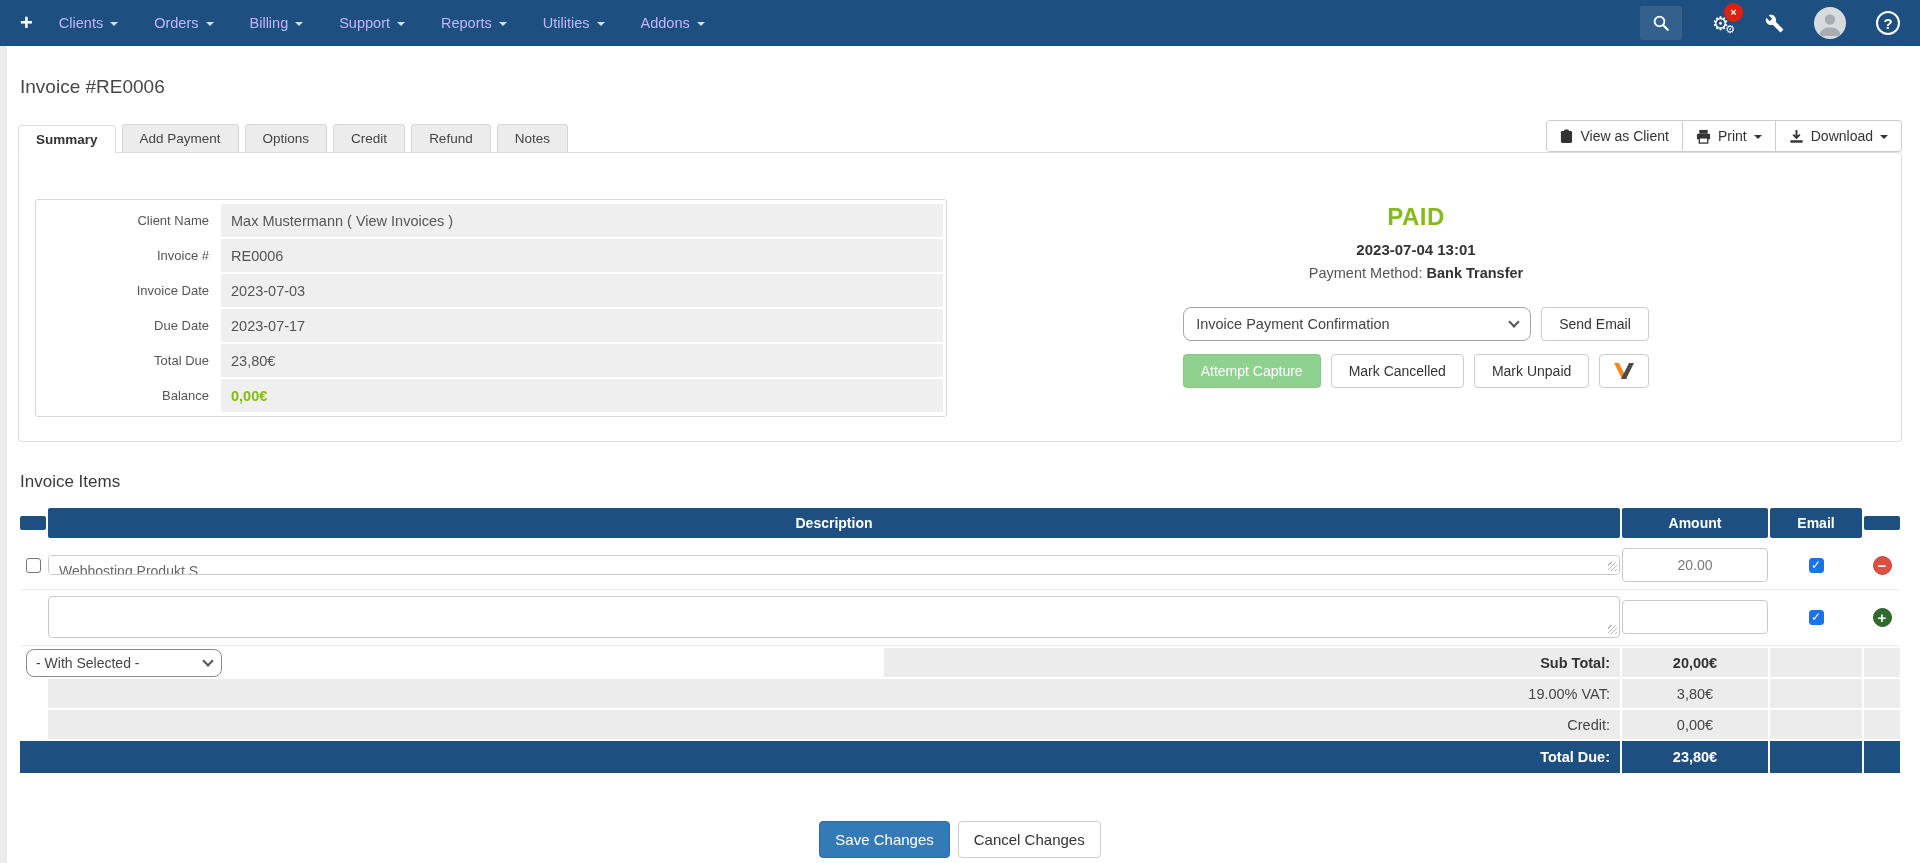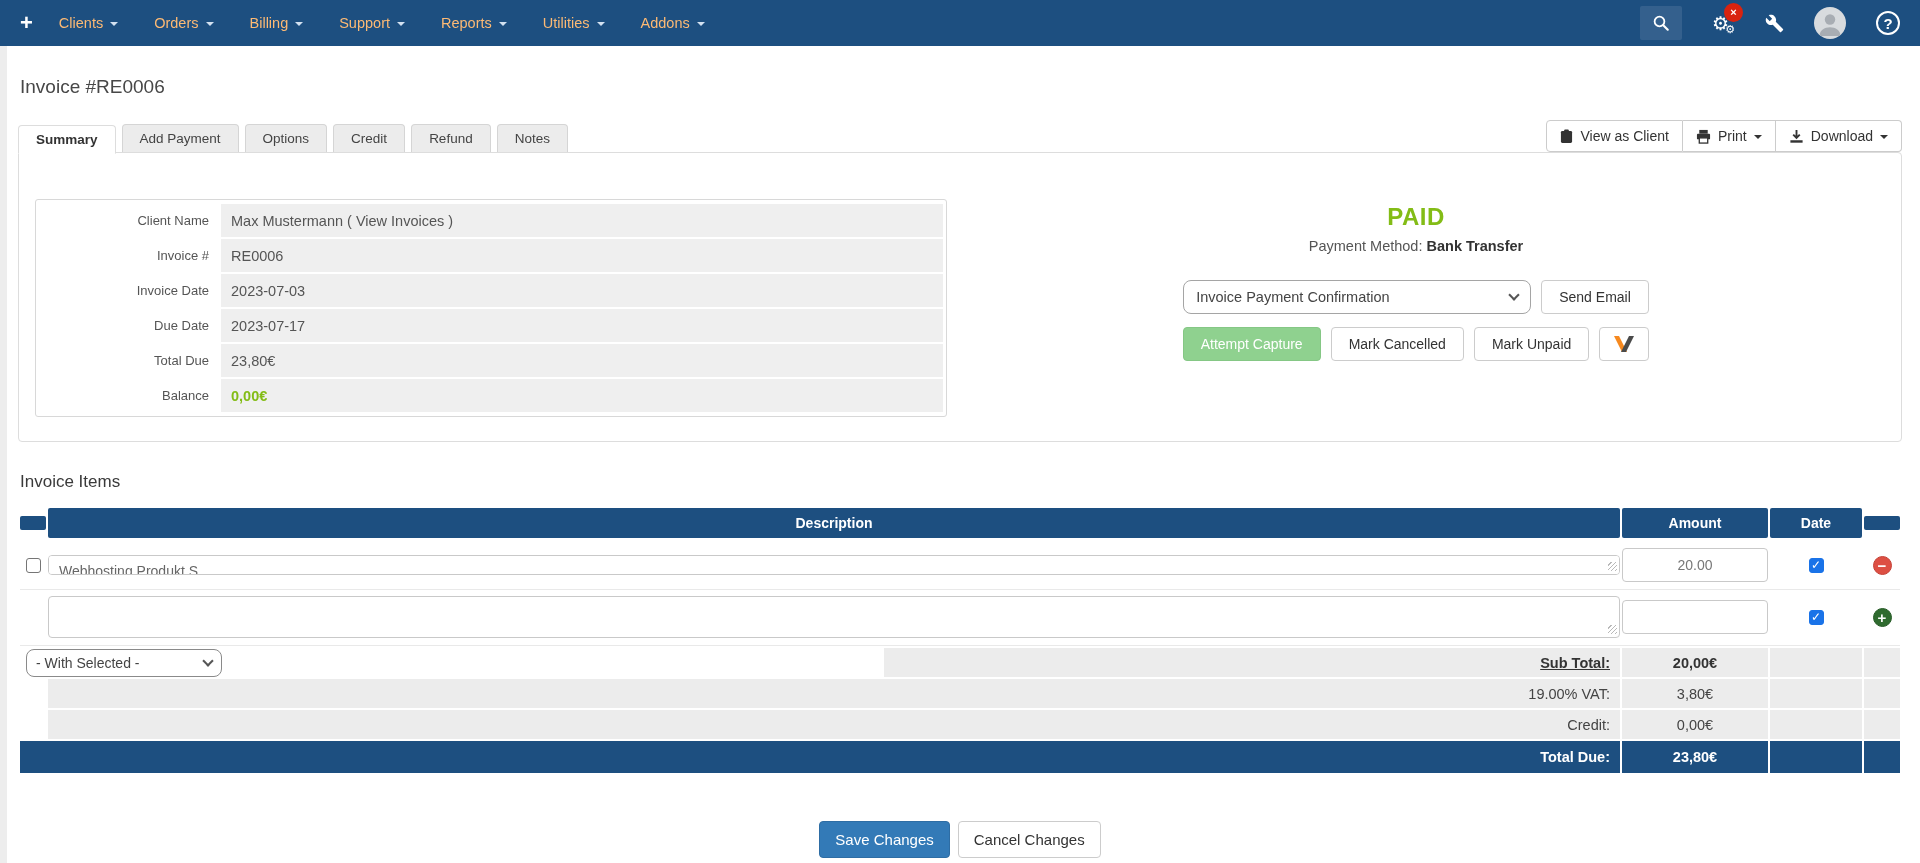--- a/index.html
+++ b/index.html
@@ -4,21 +4,21 @@
 <style>
   * { box-sizing: border-box; margin: 0; padding: 0; }
   html,body { width: 1920px; height: 863px; background:#fff; overflow:hidden;
     font-family:"Liberation Sans", sans-serif; color:#444; }
 
   
   .navbar { height:46px; background:#1d4f80; display:flex; align-items:center;
     padding:0 20px; }
   .nav-plus { color:#fff; font-size:22px; font-weight:bold; margin-right:26px; cursor:pointer; }
   .nav-menu { display:flex; align-items:center; gap:36px; }
-  .nav-item { color:#fdba74; font-size:14.5px; cursor:pointer; display:flex; align-items:center; gap:7px; }
+  .nav-item { color:#c4b5fd; font-size:14.5px; cursor:pointer; display:flex; align-items:center; gap:7px; }
   .caret { width:0; height:0; border-left:4px solid transparent; border-right:4px solid transparent;
     border-top:4px solid #d3e2f1; display:inline-block; margin-top:2px; }
   .nav-right { margin-left:auto; display:flex; align-items:center; gap:30px; }
   .navicon { position:relative; display:flex; align-items:center; justify-content:center; cursor:pointer; }
   .navicon svg { display:block; }
   .search-wrap { background:rgba(255,255,255,.10); padding:8px 12px; border-radius:2px; }
   .gear-main { color:#fff; font-size:19px; line-height:1; }
   .gear-small { color:#fff; font-size:11px; line-height:1; position:absolute; right:-6px; bottom:-2px; }
   .nav-badge { position:absolute; top:-11px; right:-14px; background:#d9230f; color:#fff;
     width:19px; height:19px; border-radius:50%; font-size:11px; font-weight:bold;
@@ -106,21 +106,21 @@
   .trow { margin-top:2px; }
   .tot-cell { background:#ececec; font-size:14.5px; color:#444; min-height:29px;
     display:flex; align-items:center; }
   .tot-label { justify-content:flex-end; padding-right:10px; }
   .tot-value { justify-content:center; }
   .bold { font-weight:bold; color:#333; }
   .span12 { grid-column:1 / 3; }
   .subtotal-left { display:flex; align-items:center; grid-column:1 / 3; }
   .ws-select { width:196px; height:28px; margin-left:6px; padding:0 9px; font-size:14px;
     border-color:#8a8a8a; justify-content:space-between; }
-  .sub-gray { margin-left:auto; width:46%; align-self:stretch;text-decoration:underline; }
+  .sub-gray { margin-left:auto; width:46%; align-self:stretch; }
   .blue-cell { background:#1d4f80; color:#fff; font-weight:bold; min-height:32px; font-size:14.5px;
     display:flex; align-items:center; }
 
   
   .footer-actions { margin-top:48px; display:flex; justify-content:center; gap:8px; }
   .btn-save { background:#337ab7; border:1px solid #2e6da4; color:#fff; font-size:15px; padding:9px 15px; }
   .btn-cancel { font-size:15px; padding:9px 15px; }
 </style>
 </head>
 <body>
@@ -249,20 +249,21 @@
         <div class="sum-value">23,80€</div>
       </div>
       <div class="sum-row">
         <div class="sum-label">Balance</div>
         <div class="sum-value green-text">0,00€</div>
       </div>
     </div>
 
     <div class="pay-block">
       <div class="pay-status">PAID</div>
+      <div class="pay-date">2023-07-04 13:01</div>
       <div class="pay-method">
         <span>Payment Method:</span>
         <b>Bank Transfer</b>
       </div>
       <div class="email-row">
         <div class="select email-select">
           <span>Invoice Payment Confirmation</span>
           <span class="chev"></span>
         </div>
         <button class="btn">Send Email</button>
@@ -281,21 +282,21 @@
     </div>
   </div>
 
   <div class="items-heading">Invoice Items</div>
 
   <div class="items-table">
     <div class="irow" style="margin-bottom:4px;">
       <div class="hcell"></div>
       <div class="hcell">Description</div>
       <div class="hcell">Amount</div>
-      <div class="hcell">Date</div>
+      <div class="hcell">Email</div>
       <div class="hcell"></div>
     </div>
 
     <div class="irow item-row">
       <div class="cell-center">
           <span class="checkbox"></span>
         </div>
       <div class="ta-wrap">
         <textarea class="desc" style="">Webhosting Produkt S</textarea>
         <span class="resize-grip"></span>

